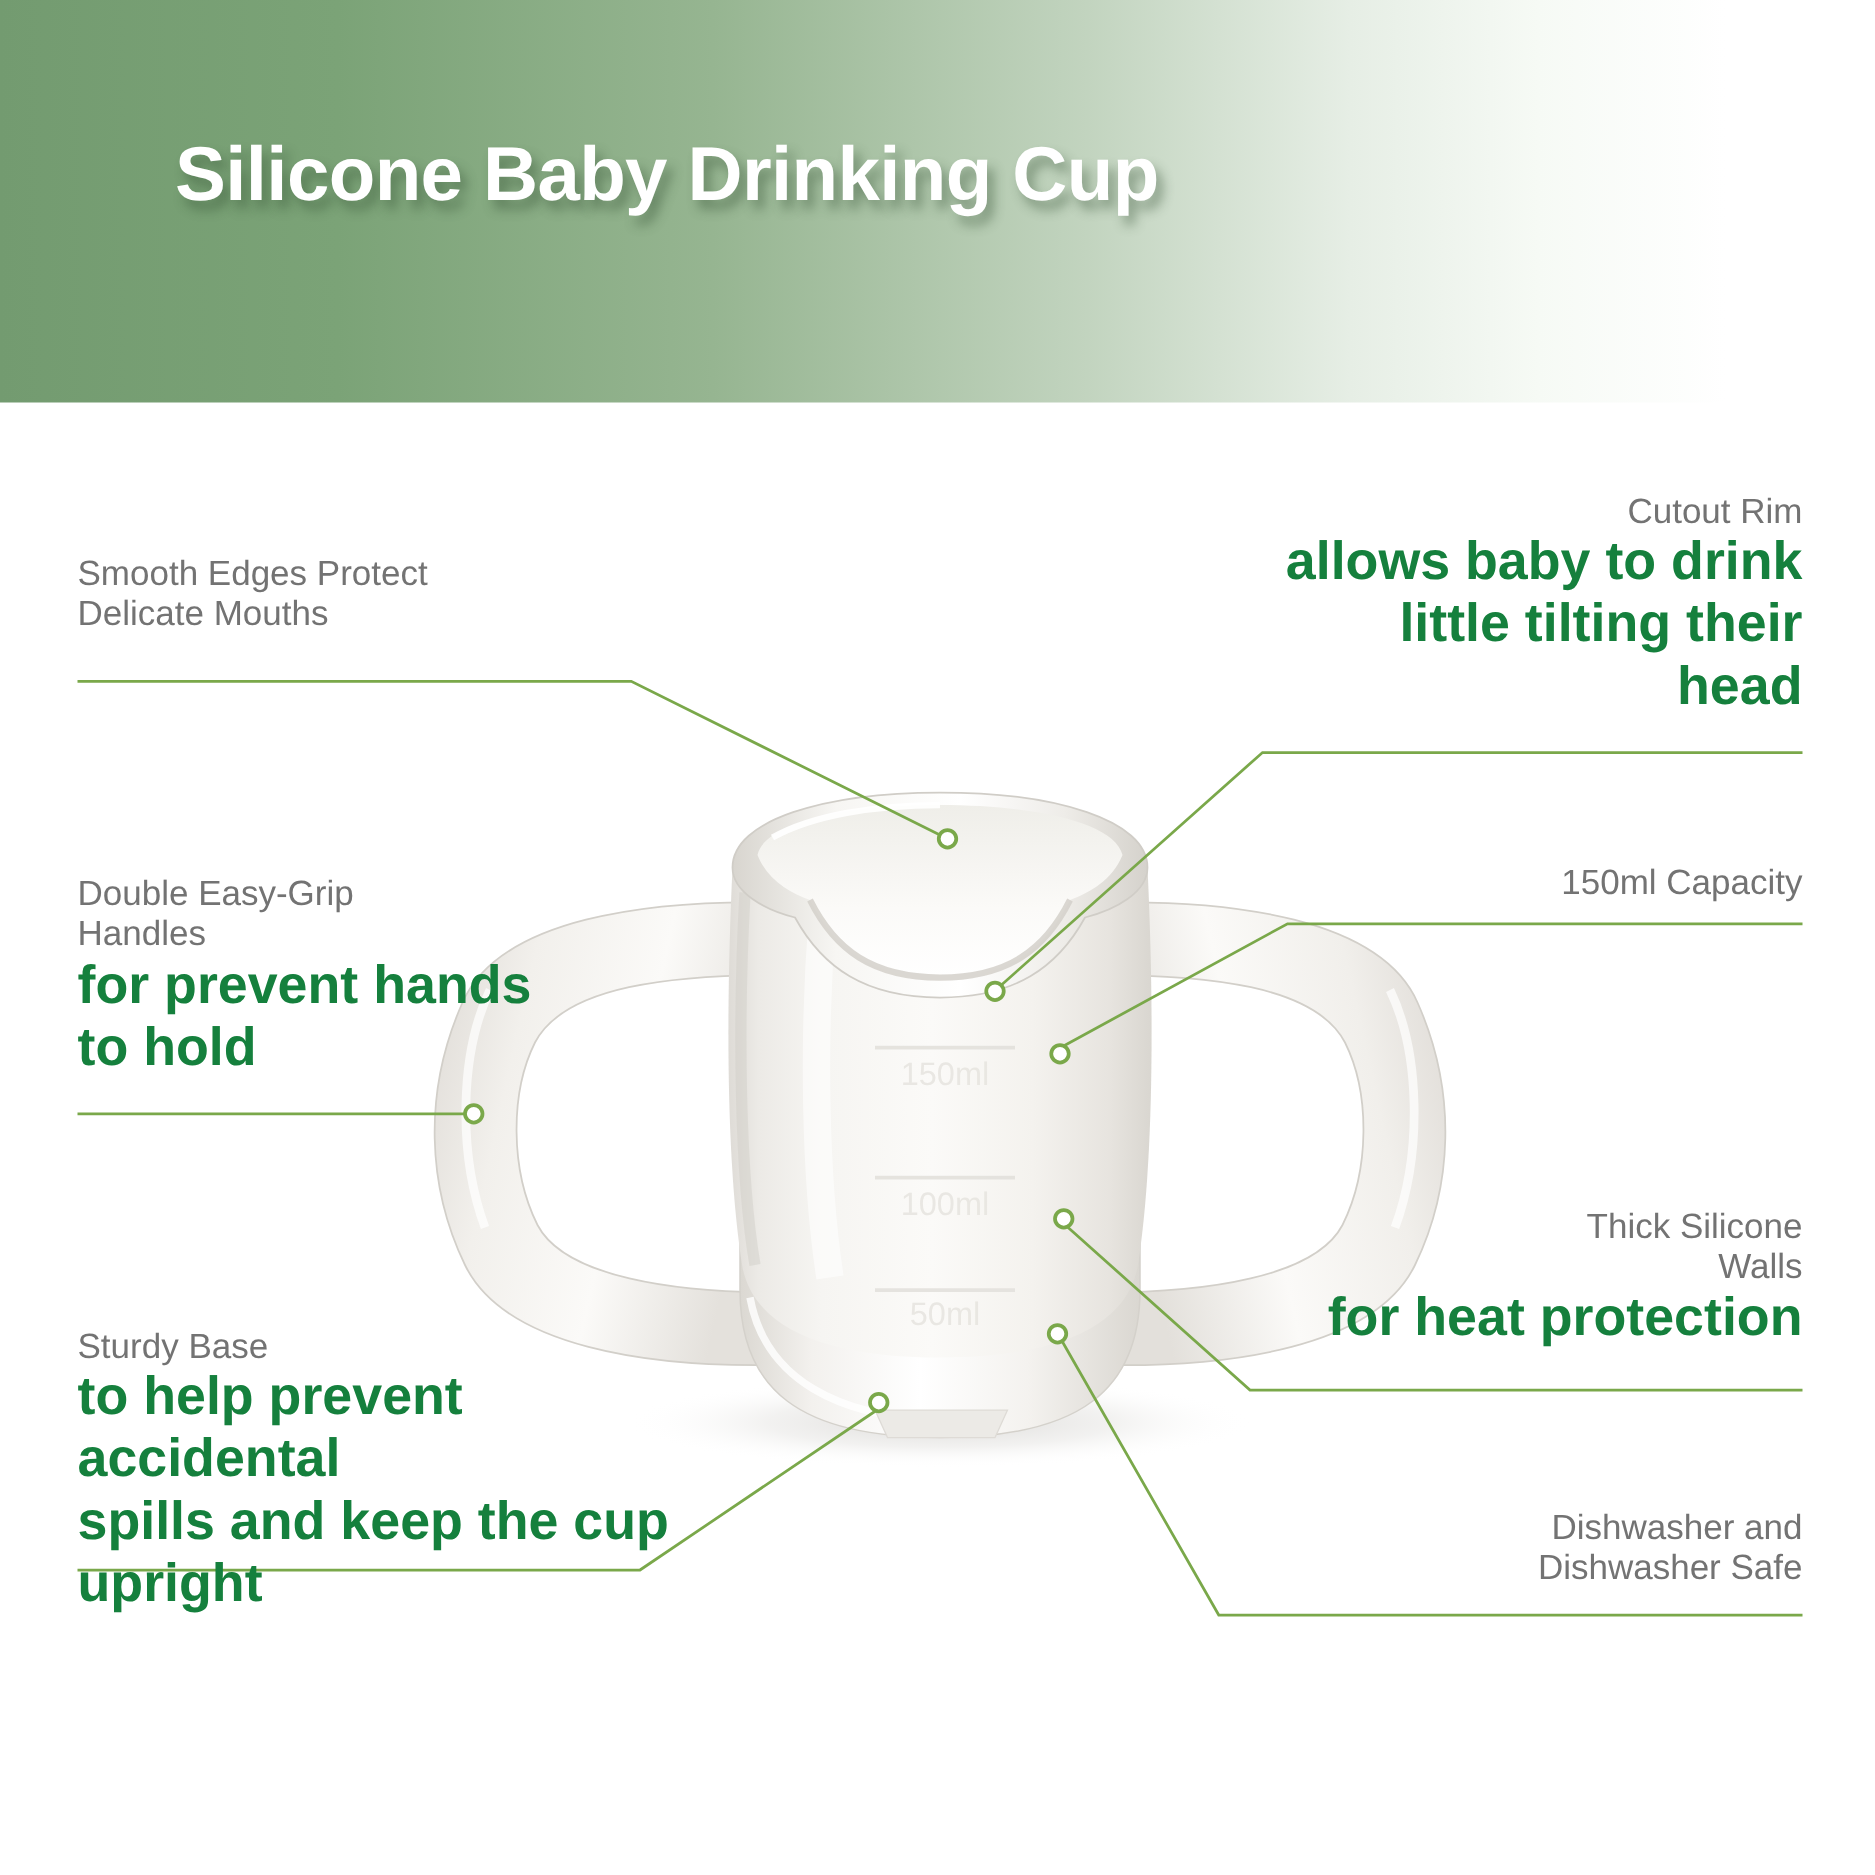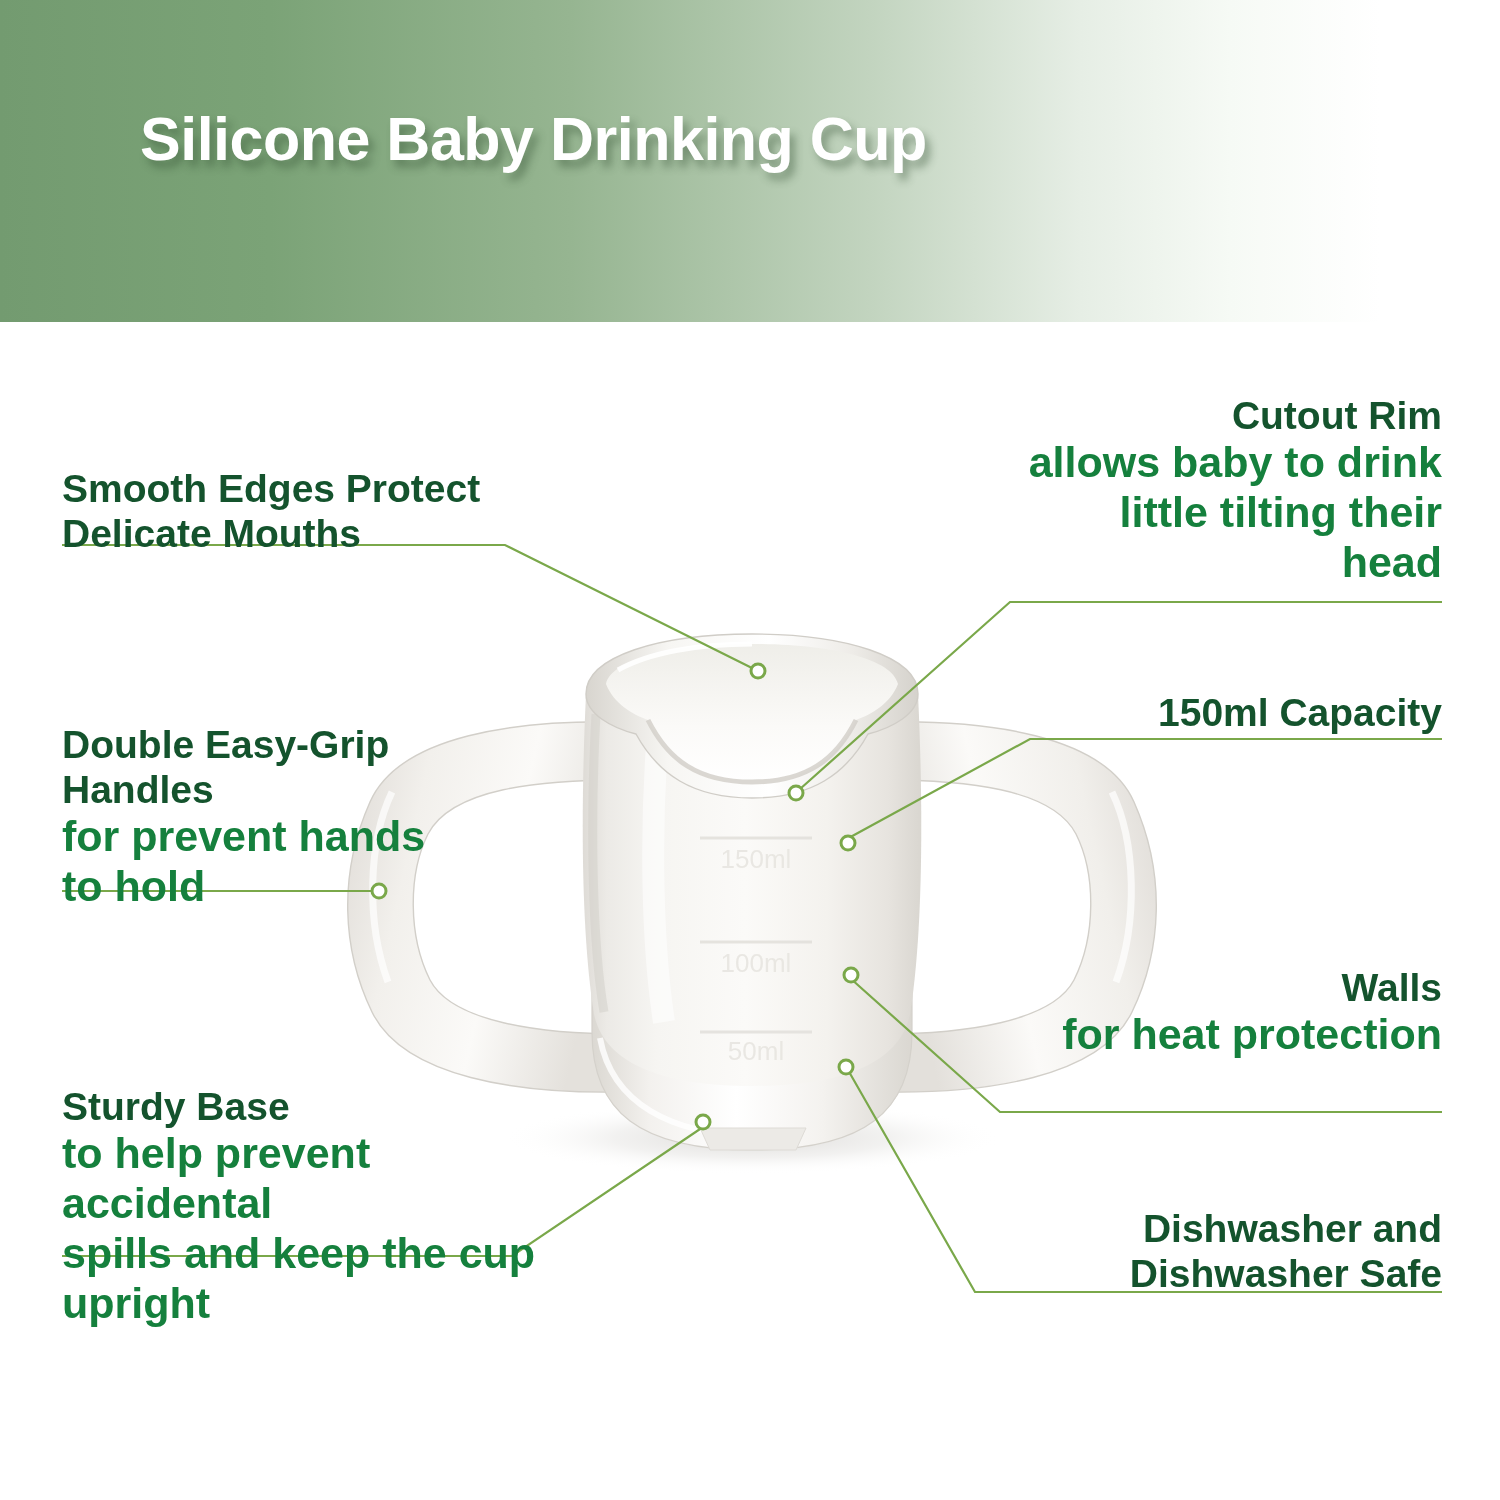--- a/index.html
+++ b/index.html
@@ -54,32 +54,32 @@
     height: 1178px;
   }
 
   
   .callout {
     position: absolute;
     color: #6ea637;
     line-height: 1.16;
   }
   .callout .c-title {
-    font-weight: bold;
-    font-size: 39px;
-    color: #14532d;
+    font-weight: normal;
+    font-size: 28px;
+    color: #737373;
     display: block;
   }
   .callout .c-sub {
     font-weight: bold;
     font-size: 43px;
     color: #15803d;
     display: block;
   }
-  .callout.left  { text-align: left; margin-top: 23px; }
+  .callout.left  { text-align: left; }
   .callout.right { text-align: right; }
 
   
   #leaders {
     position: absolute;
     left: 0; top: 0;
     width: 1500px;
     height: 1500px;
     pointer-events: none;
   }
@@ -277,20 +277,21 @@
     <span class="c-sub">allows baby to drink</span>
     <span class="c-sub">little tilting their</span>
     <span class="c-sub">head</span>
   </div>
 
   <div class="callout right" style="right:58px; top:690px; width:440px;">
     <span class="c-title">150ml Capacity</span>
   </div>
 
   <div class="callout right" style="right:58px; top:965px; width:440px;">
+    <span class="c-title">Thick Silicone</span>
     <span class="c-title">Walls</span>
     <span class="c-sub">for heat protection</span>
   </div>
 
   <div class="callout right" style="right:58px; top:1206px; width:440px;">
     <span class="c-title">Dishwasher and</span>
     <span class="c-title">Dishwasher Safe</span>
   </div>
 
 </div>

